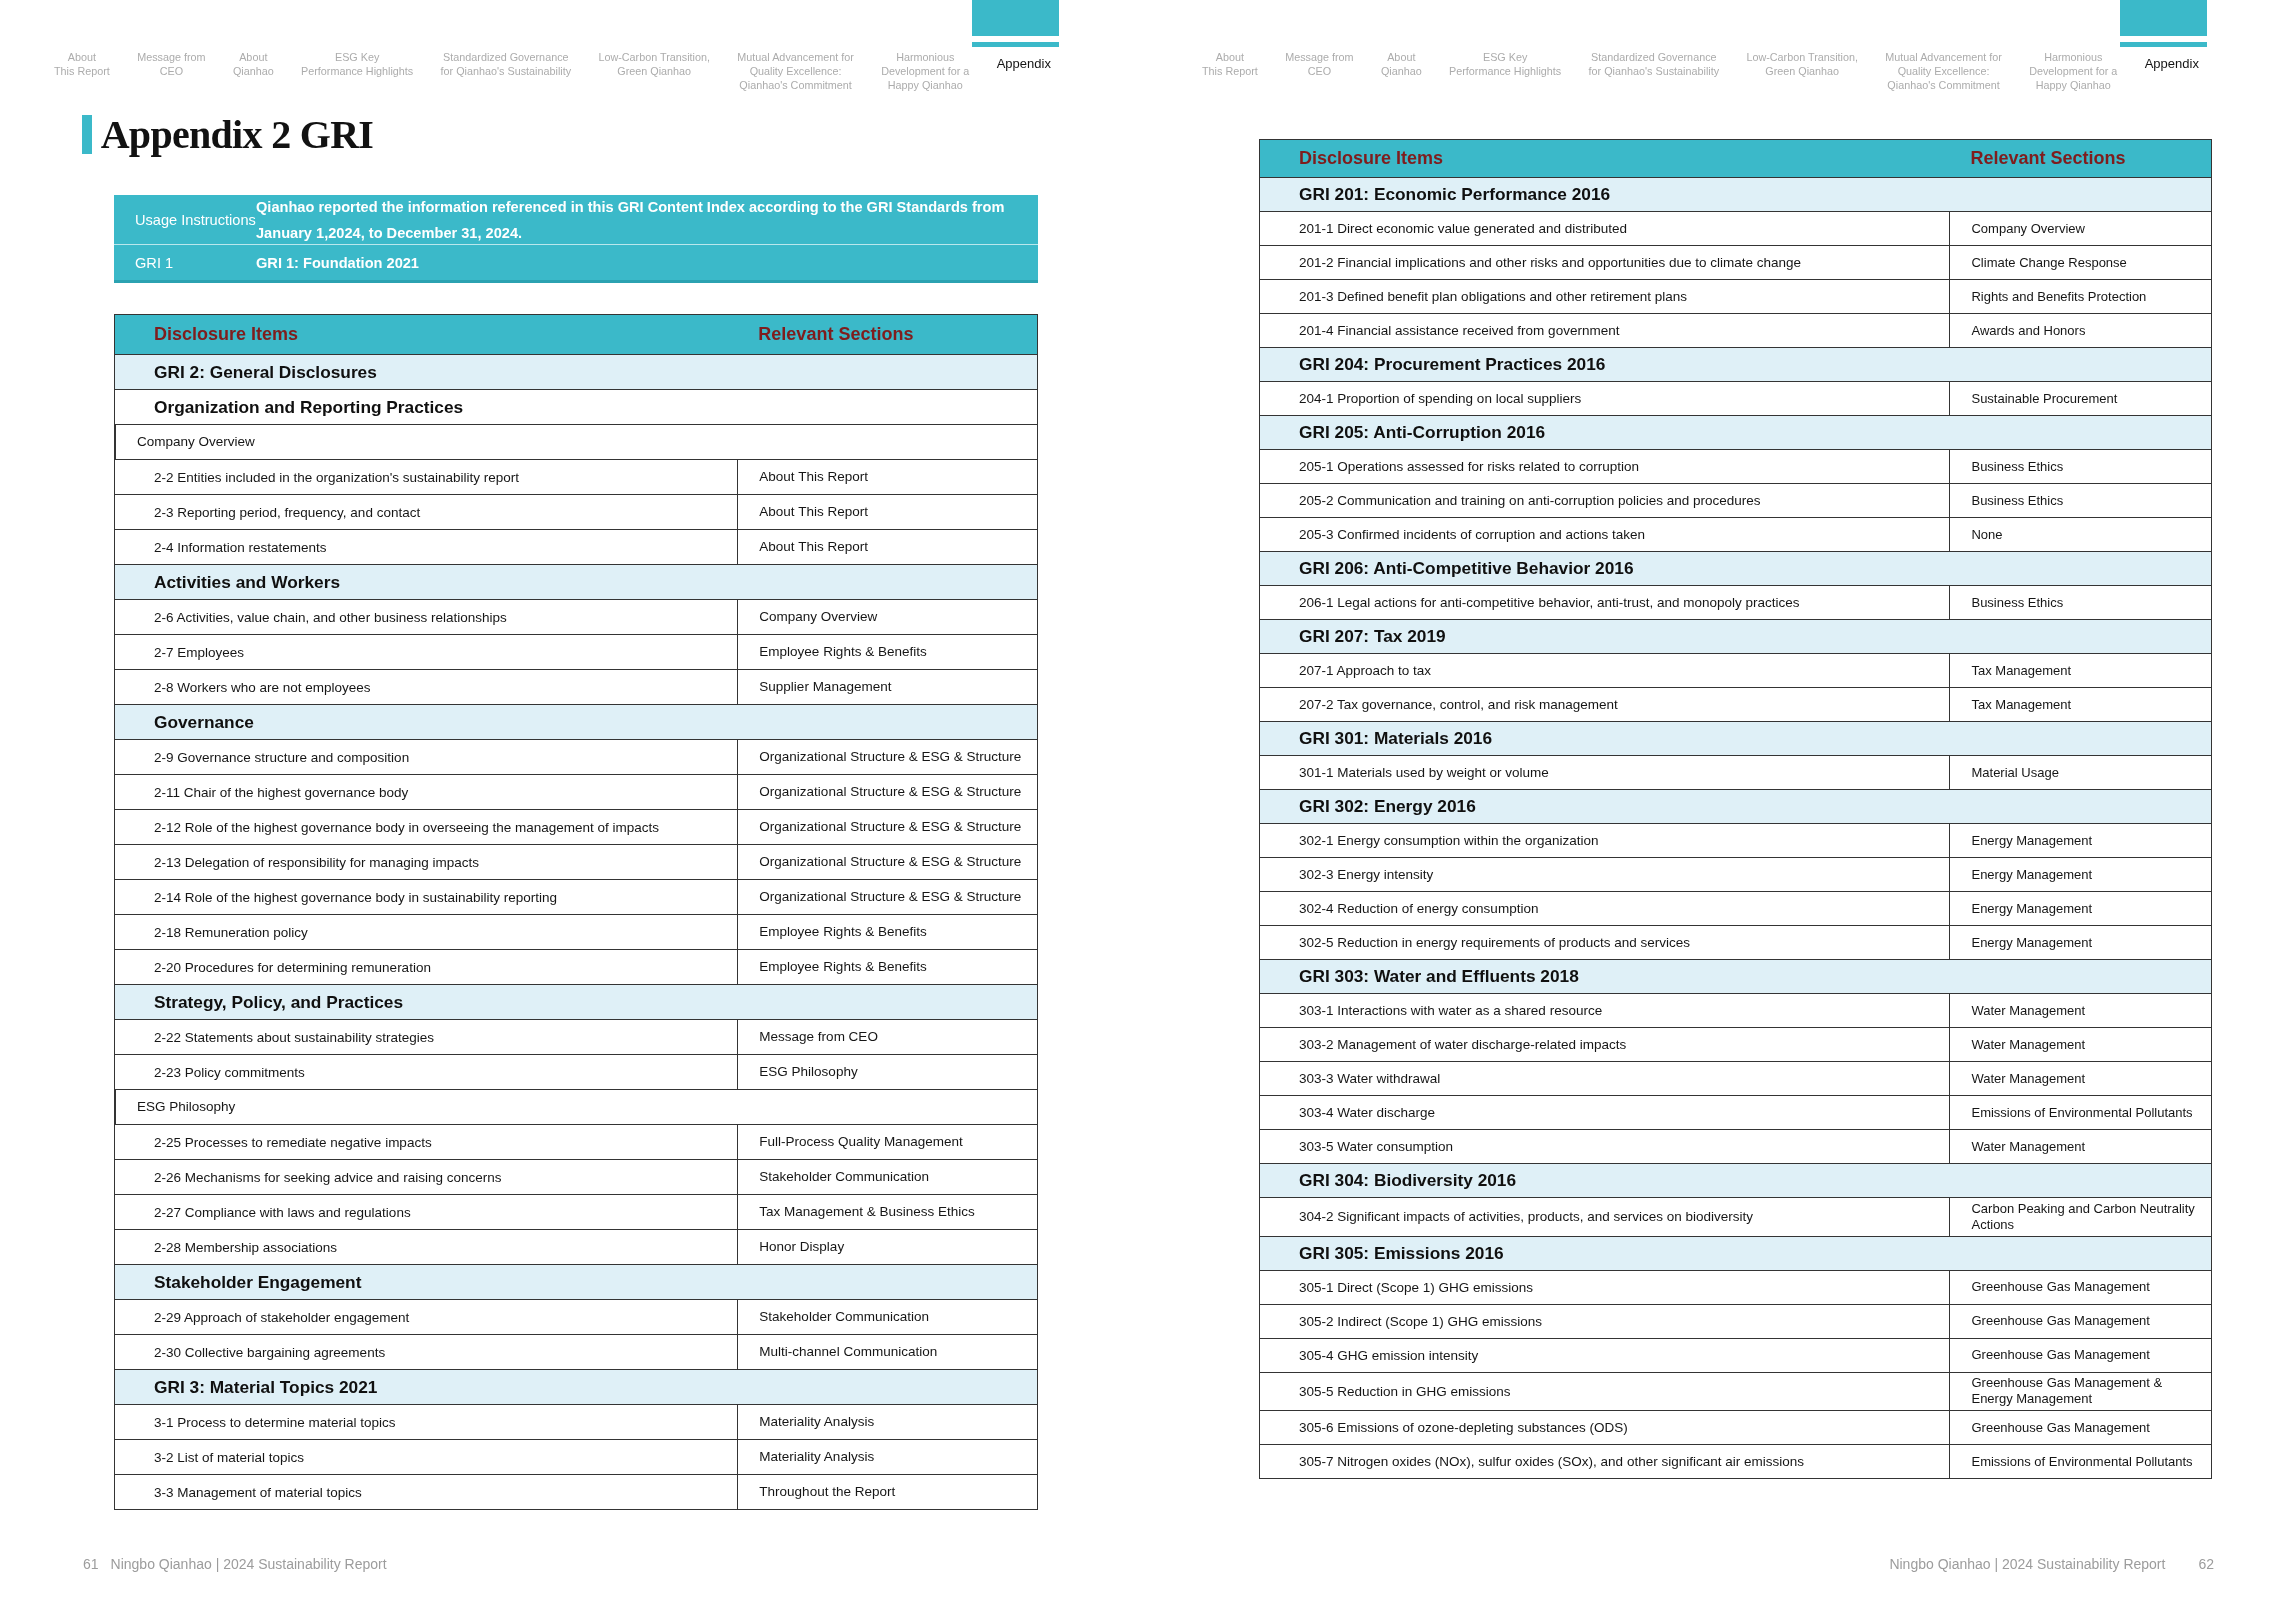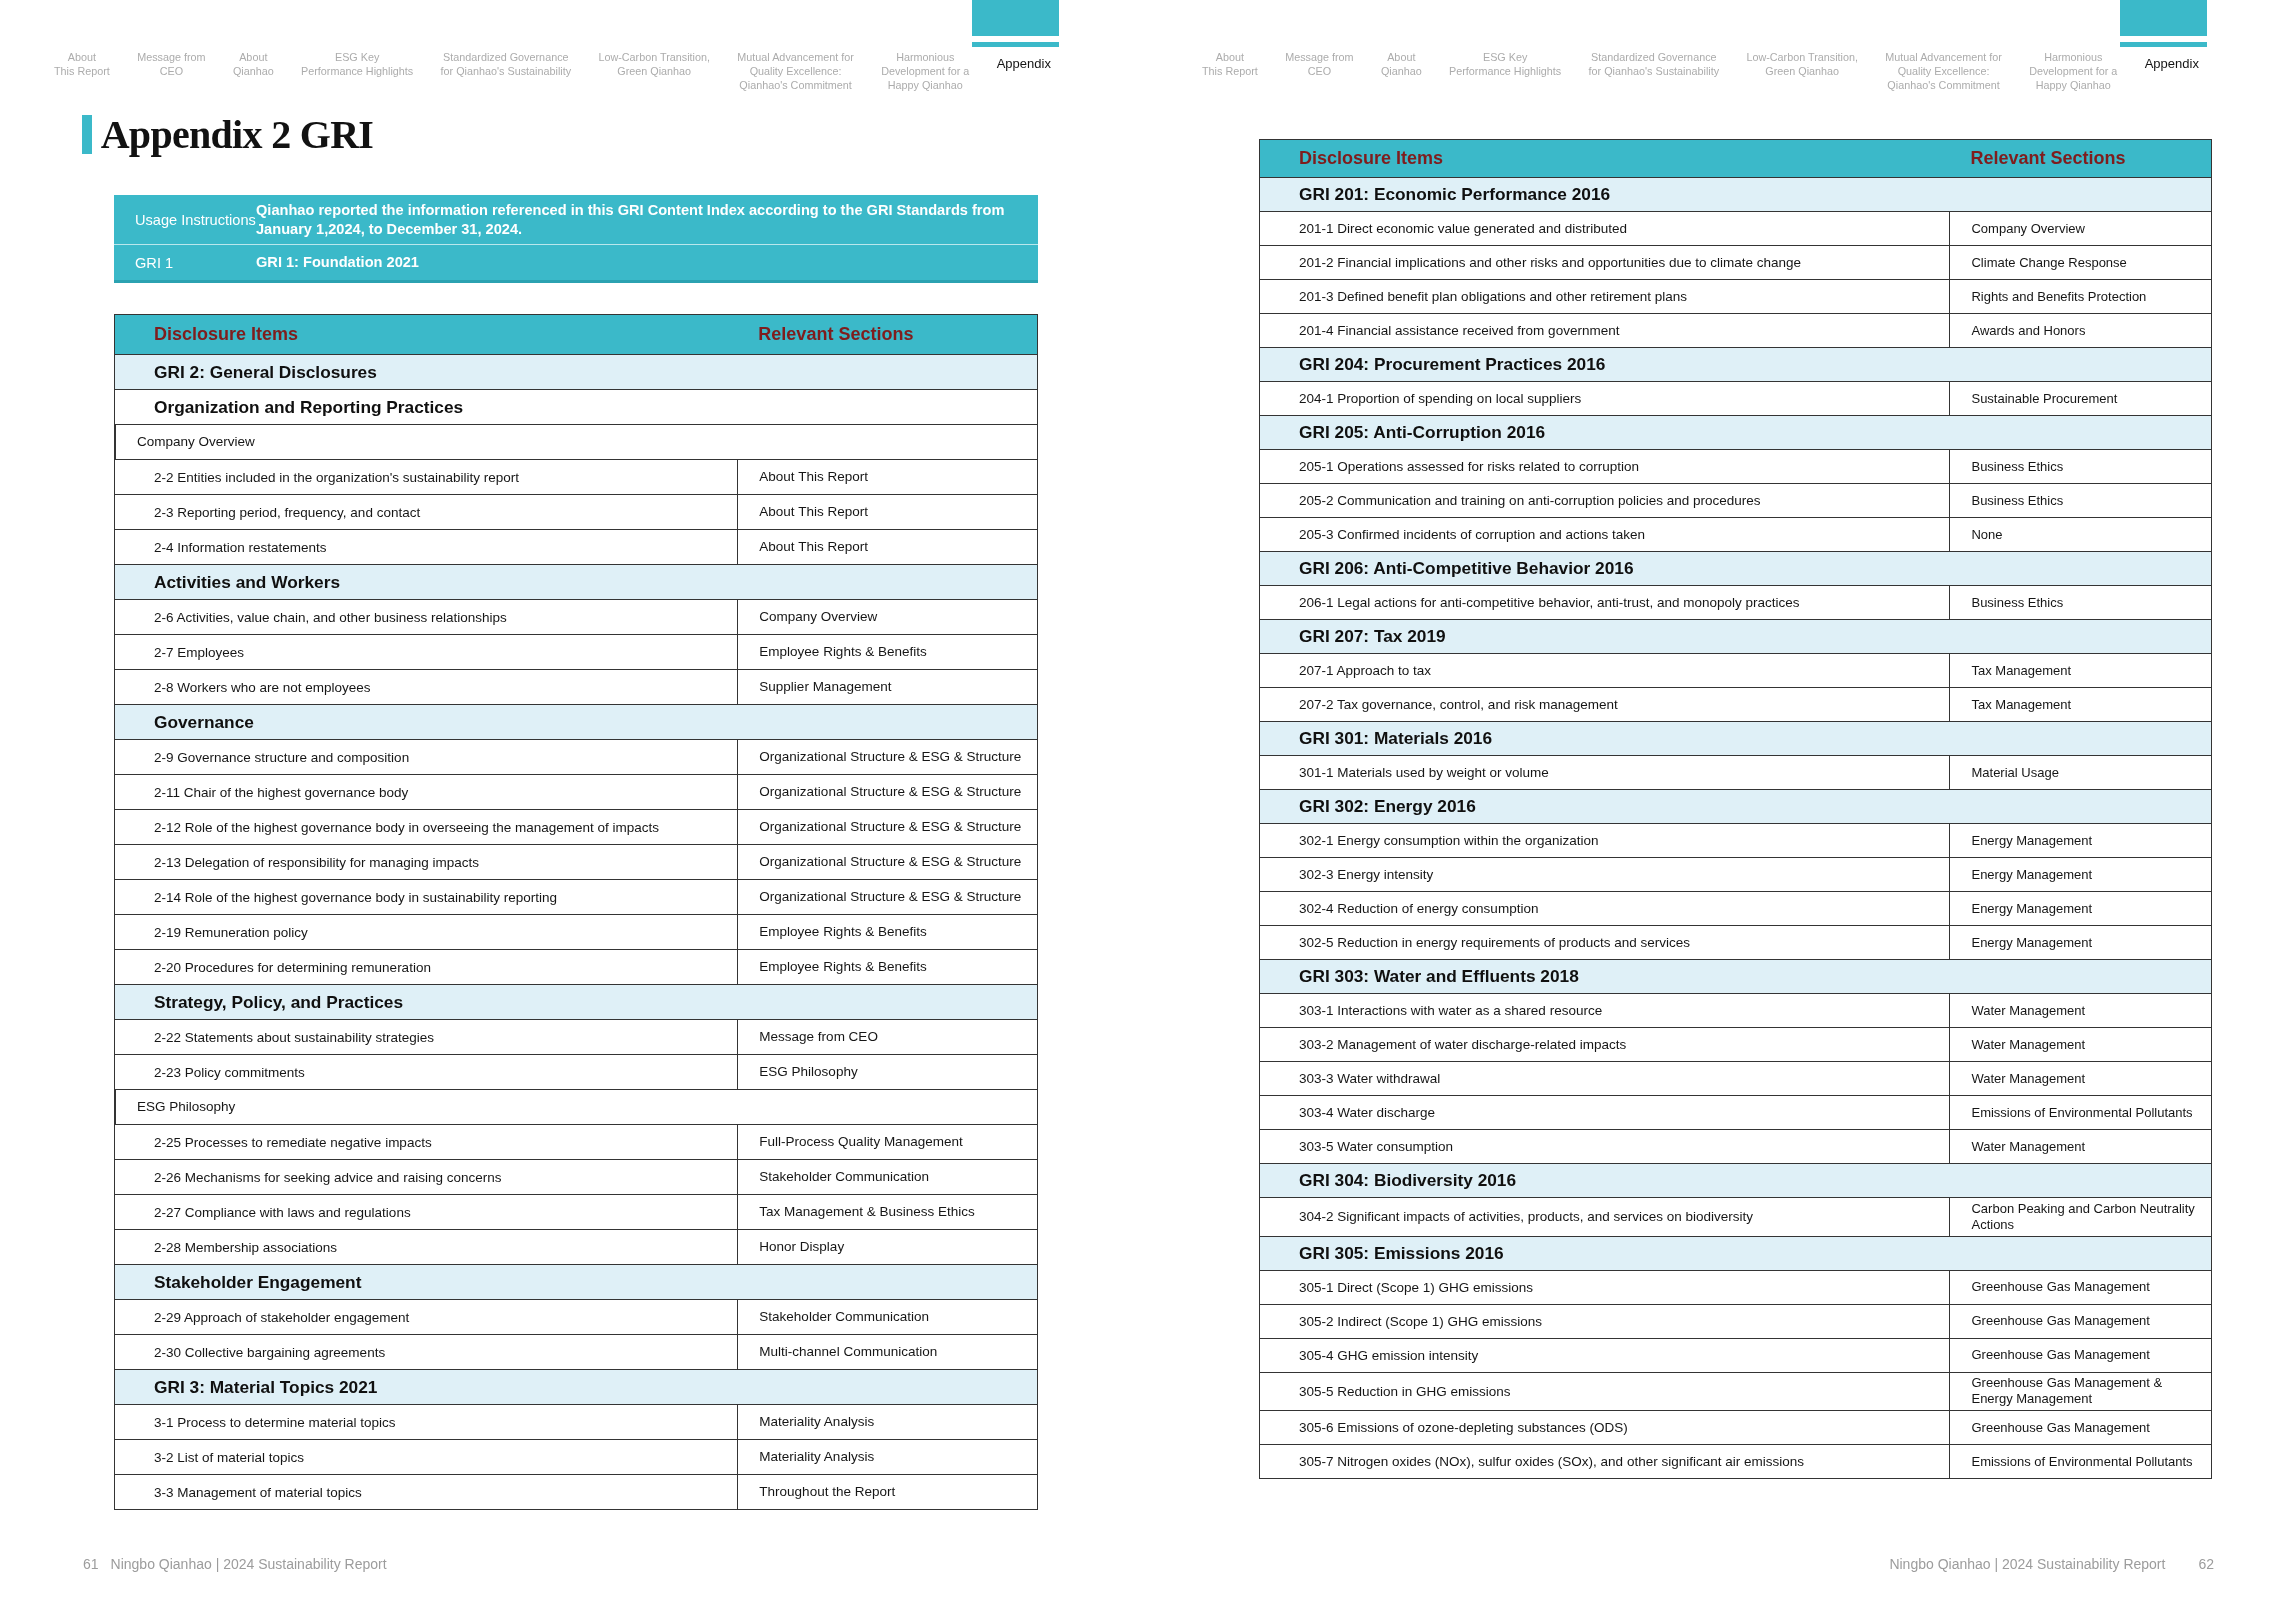--- a/index.html
+++ b/index.html
@@ -30,21 +30,21 @@
   .title-row{position:absolute;left:82px;top:111px;display:flex;align-items:center;font-family:Liberation Serif, serif;}
   .title-bar{width:9.7px;height:39px;background:var(--teal);margin-right:9px;}
   .title-row h1{font-size:40px;font-weight:bold;color:#121212;letter-spacing:-0.7px;}
 
   
   .usage-box{position:absolute;left:114px;top:195px;width:924px;background:var(--teal);color:#fff;border-bottom:3.5px solid var(--teal-dark);}
   .usage-row{display:flex;align-items:center;}
   .usage-row.r1{height:49px;}
   .usage-row.r2{height:36px;border-top:1.4px solid rgba(255,255,255,.65);}
   .usage-label{width:142px;padding-left:21px;font-size:14.6px;flex-shrink:0;}
-  .usage-value{font-size:14.6px;font-weight:bold;width:756px;line-height:19px;}
+  .usage-value{font-size:14.6px;font-weight:bold;width:756px;line-height:26px;}
 
   
   .gri-table{position:absolute;border:1.4px solid var(--line);background:#fff;}
   .left-table{left:114px;top:314px;width:924px;--col:67.5%;}
   .right-table{left:111px;top:139px;width:953px;--col:72.5%;}
   .t-header{display:flex;align-items:center;background:var(--teal);color:#7f1d1d;font-weight:bold;font-size:18px;}
   .left-table .t-header{height:39px;}
   .right-table .t-header{height:37px;}
   .t-header .h-left{width:var(--col);padding-left:39px;}
   .t-header .h-right{flex:1;padding-left:21px;}
@@ -168,21 +168,21 @@
         </div>
         <div class="t-row item">
           <div class="c-left">2-13 Delegation of responsibility for managing impacts</div>
           <div class="c-right">Organizational Structure &amp; ESG &amp; Structure</div>
         </div>
         <div class="t-row item">
           <div class="c-left">2-14 Role of the highest governance body in sustainability reporting</div>
           <div class="c-right">Organizational Structure &amp; ESG &amp; Structure</div>
         </div>
         <div class="t-row item">
-          <div class="c-left">2-19 Remuneration policy</div>
+          <div class="c-left">2-18 Remuneration policy</div>
           <div class="c-right">Employee Rights &amp; Benefits</div>
         </div>
         <div class="t-row item">
           <div class="c-left">2-20 Procedures for determining remuneration</div>
           <div class="c-right">Employee Rights &amp; Benefits</div>
         </div>
         <div class="t-row section">
           <span>Strategy, Policy, and Practices</span>
         </div>
         <div class="t-row item">

